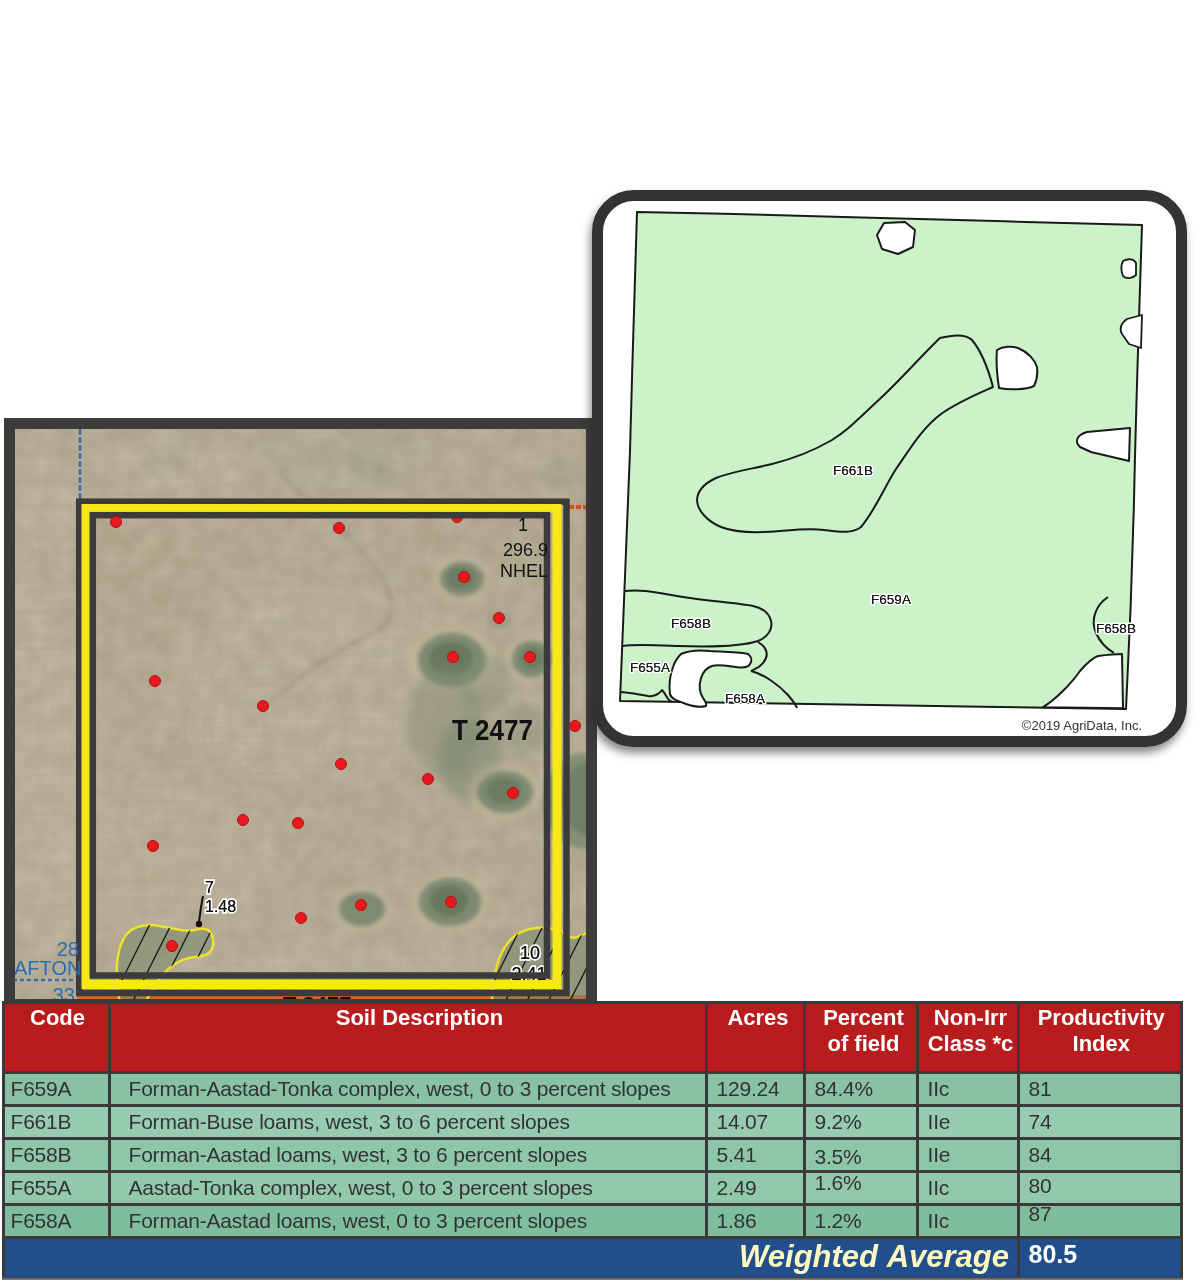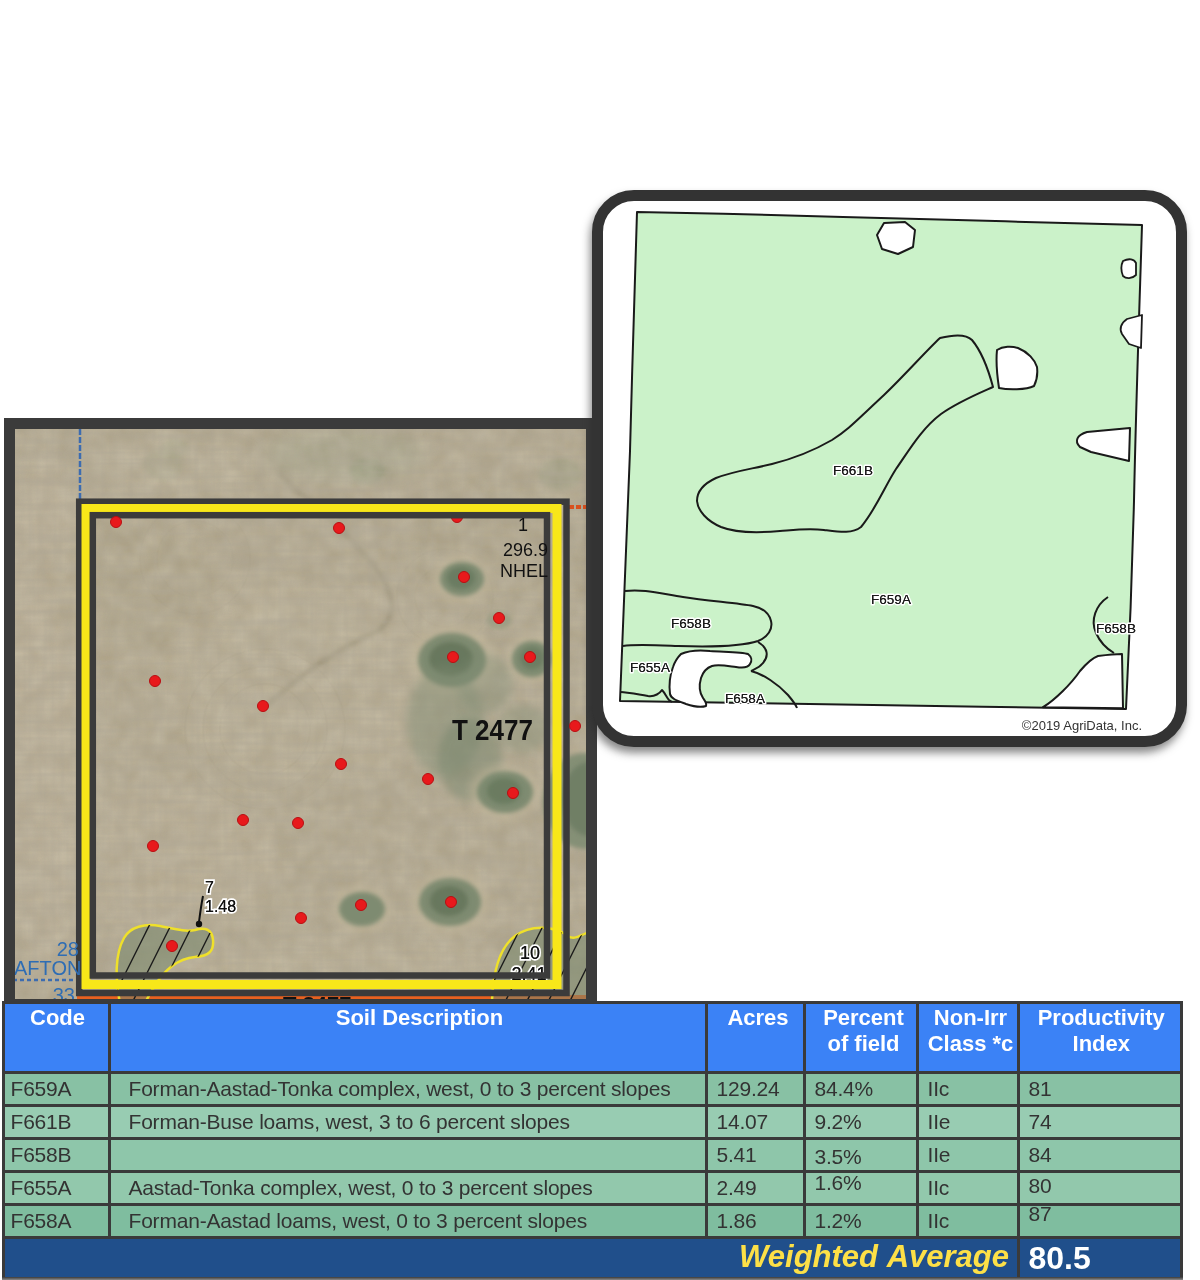--- a/index.html
+++ b/index.html
@@ -293,21 +293,21 @@
   <style>
     #soiltable .cell{position:absolute;box-sizing:border-box;color:#333333;font-size:21px;letter-spacing:-0.2px;}
     #soiltable .hcell{position:absolute;box-sizing:border-box;color:#ffffff;font-weight:bold;font-size:22px;text-align:center;line-height:26px;padding-top:1px;}
     #soiltable .row{position:absolute;left:3px;width:1175.5px;height:30px;}
     #soiltable .vline{position:absolute;width:3px;background:#3a3a3a;top:0;height:238px;}
     .c0{left:0;width:106px;}  .c1{left:118px;width:594px;} .c2{left:706px;width:95px;}
     .c3{left:804px;width:110px;} .c4{left:917px;width:98px;} .c5{left:1018px;width:157.5px;}
     #soiltable .cell span{position:absolute;top:50%;transform:translateY(-50%);left:6px;white-space:nowrap;}
   </style>
 
-  <div style="position:absolute;left:3px;top:3px;width:1175.5px;height:67px;background:#3b82f6;">
+  <div style="position:absolute;left:3px;top:3px;width:1175.5px;height:67px;background:#b91c1c;">
 
     <div class="hcell c0">Code</div>
 
     <div class="hcell c1">Soil Description</div>
 
     <div class="hcell c2">Acres</div>
 
     <div class="hcell c3">Percent<br>of field</div>
 
     <div class="hcell c4">Non-Irr<br>Class *c</div>
@@ -353,20 +353,23 @@
         <span>IIe</span>
       </div>
     <div class="cell c5" style="height:30px;">
         <span>74</span>
       </div>
   </div>
 
   <div class="row" style="top:139px;background:#8ec6aa;">
     <div class="cell c0" style="height:30px;">
         <span>F658B</span>
+      </div>
+    <div class="cell c1" style="height:30px;">
+        <span>Forman-Aastad loams, west, 3 to 6 percent slopes</span>
       </div>
     <div class="cell c2" style="height:30px;">
         <span>5.41</span>
       </div>
     <div class="cell c3" style="height:34px;">
         <span>3.5%</span>
       </div>
     <div class="cell c4" style="height:30px;">
         <span>IIe</span>
       </div>
@@ -418,21 +421,21 @@
   </div>
 
   <div class="vline" style="left:106px;"></div>
   <div class="vline" style="left:703px;"></div>
   <div class="vline" style="left:801px;"></div>
   <div class="vline" style="left:914px;"></div>
   <div class="vline" style="left:1015px;"></div>
 
   <div style="position:absolute;left:3px;top:238px;width:1175.5px;height:38px;background:#204f8b;">
 
-    <div style="position:absolute;right:171px;top:0px;font-style:italic;font-weight:bold;font-size:31px;color:#fde047;">Weighted&nbsp;Average</div>
+    <div style="position:absolute;right:171px;top:0px;font-style:italic;font-weight:bold;font-size:31px;color:#fef9c3;">Weighted&nbsp;Average</div>
 
     <div style="position:absolute;left:1012px;top:0;width:3px;height:38px;background:#3a3a3a;"></div>
 
-    <div style="position:absolute;left:1024px;top:1px;font-weight:bold;font-size:32px;color:#ffffff;text-align:center;">80.5</div>
+    <div style="position:absolute;left:1024px;top:1px;font-weight:bold;font-size:25px;color:#ffffff;text-align:center;">80.5</div>
   </div>
 
   <div style="position:absolute;left:0;top:276px;width:1181.5px;height:3px;background:linear-gradient(#3a3a3a,#8a8a8a);"></div>
 </div>
 
 </body></html>

